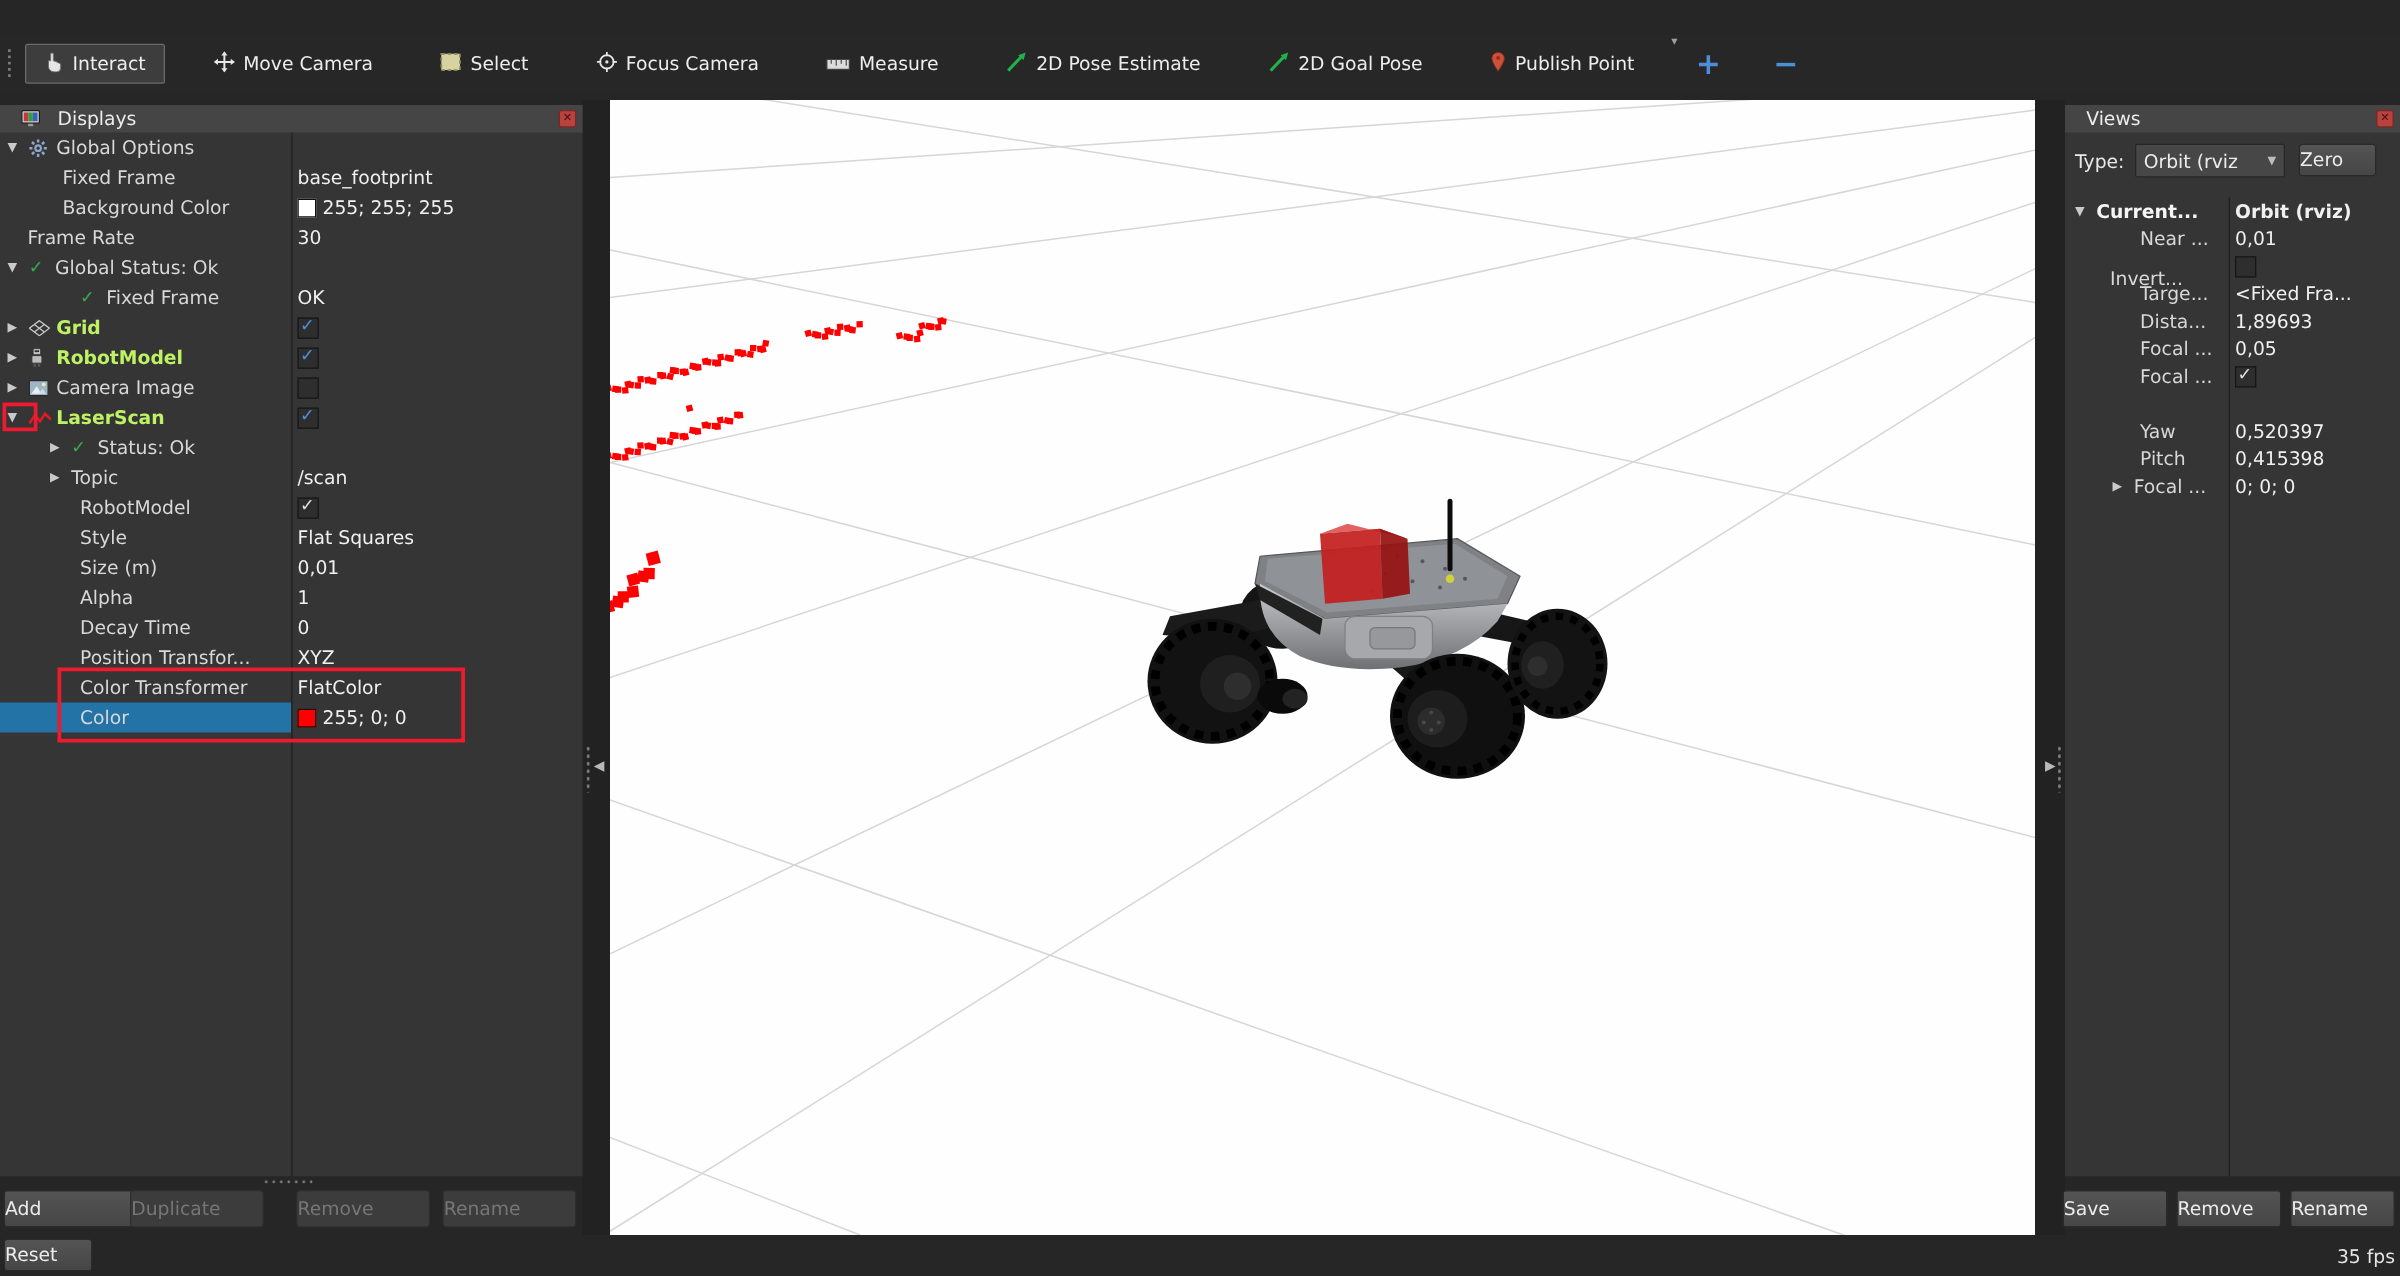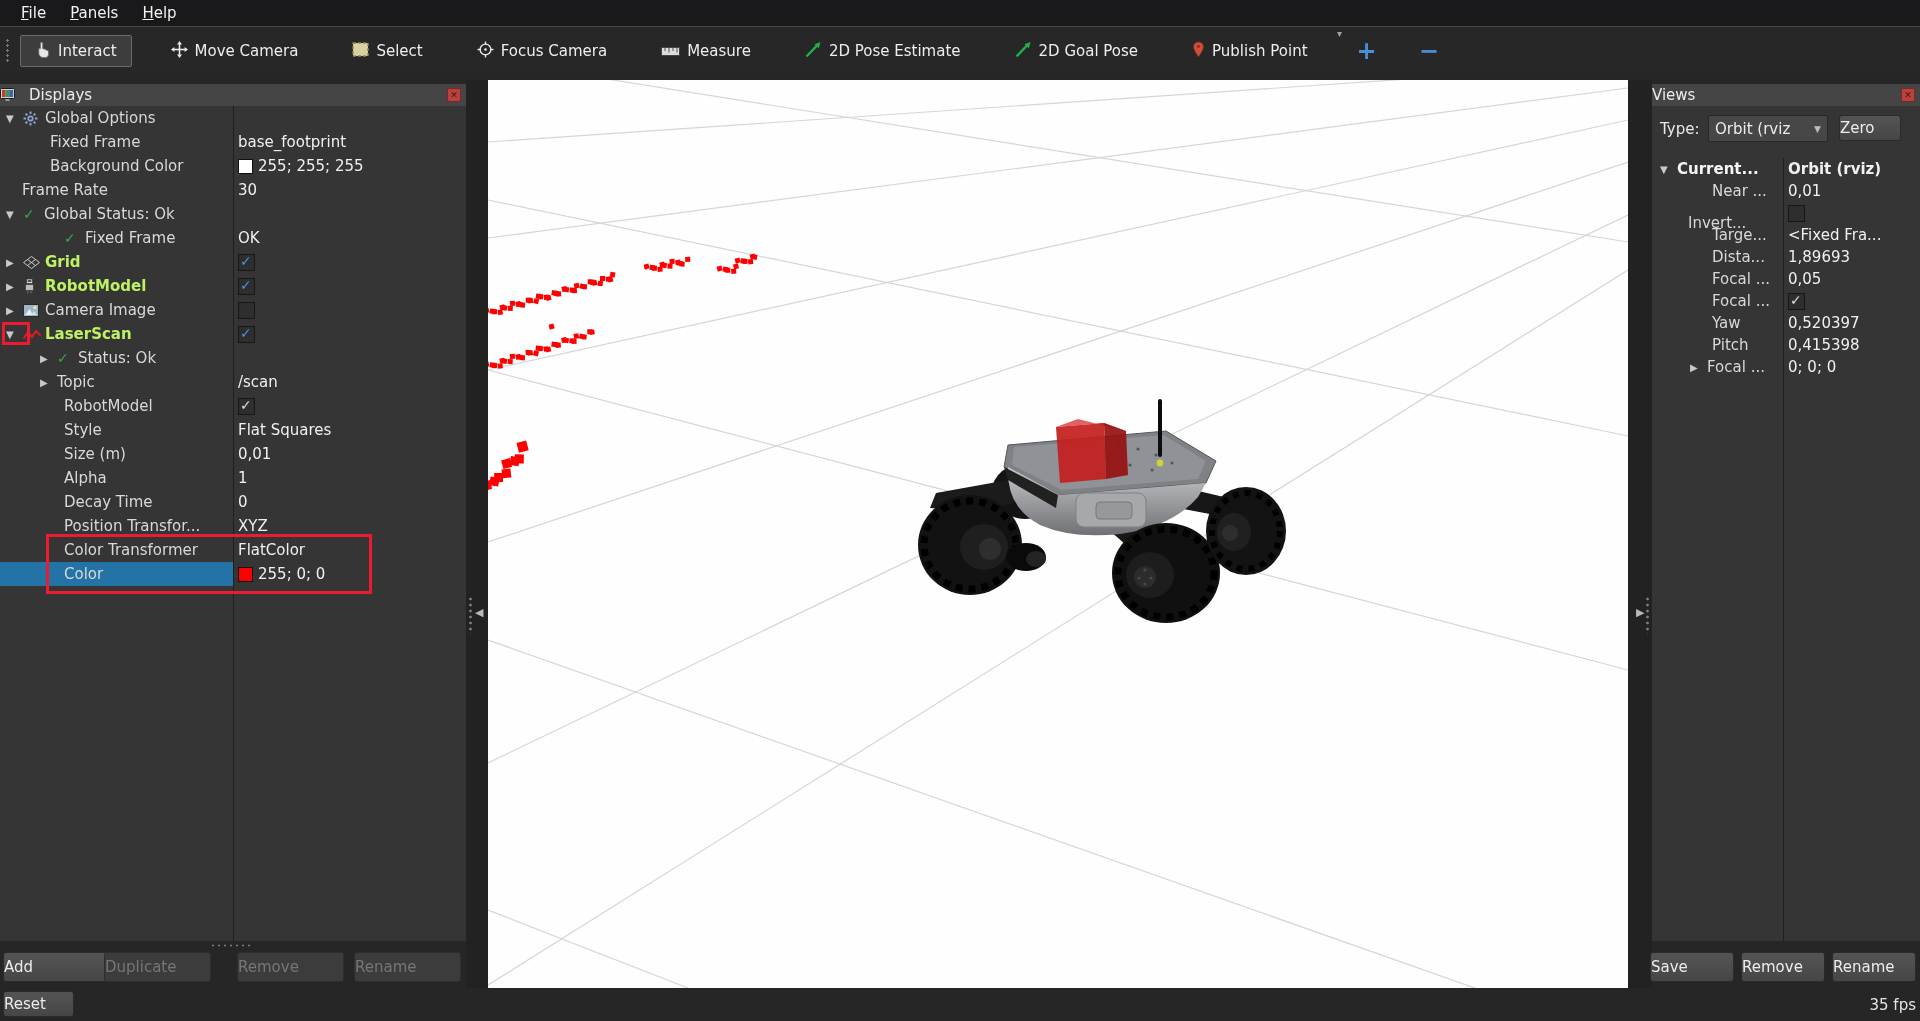--- a/index.html
+++ b/index.html
@@ -20,21 +20,21 @@
   .toolbar-grip { position:absolute; left:5px; top:10px; width:6px; height:26px;
                   background-image:radial-gradient(#7a7a7a 1px, transparent 1.4px); background-size:5px 5px; }
   .tool-btn { display:flex; align-items:center; gap:7px; height:32px; padding:0 14px; margin-right:24px;
               color:#ededed; border:1px solid transparent; white-space:nowrap; }
   .tool-btn.active { background:#3d3d3d; border:1px solid #6b6b6b; border-radius:2px; }
   .tool-plusminus { font-size:24px; font-weight:bold; padding:0 10px; margin-right:22px; }
   .toolbar-overflow { position:absolute; left:1337px; top:28px; font-size:10px; color:#9aa0a6; }
 
   
   .panel { position:absolute; background:#353535; }
-  .panel-header { height:22px; background:#454545; display:flex; align-items:center; padding:0 0; gap:7px;
+  .panel-header { height:22px; background:#454545; display:flex; align-items:center; padding:0 17px; gap:7px;
                   color:#ececec; position:relative; }
   .close-btn { position:absolute; right:5px; top:4px; width:14px; height:14px; background:#b8423d;
                border:1px solid #7c2723; border-radius:2px; color:#51100e; font-size:9px; line-height:12px;
                text-align:center; font-weight:bold; }
 
   
   .tree { position:absolute; left:0; right:0; }
   .trow { display:flex; align-items:center; position:relative; }
   .tcell-label { display:flex; align-items:center; height:100%; overflow:hidden; white-space:nowrap; flex:none; }
   .tcell-value { display:flex; align-items:center; height:100%; padding-left:5px; gap:5px;
@@ -74,25 +74,20 @@
            display:flex; align-items:center; padding:0 6px; color:#ececec; justify-content:space-between; }
   .combo .carret { font-size:9px; color:#bdbdbd; margin-left:6px; }
 
   .fps { position:absolute; color:#e4e4e4; text-align:right; }
 </style>
 </head>
 <body>
 
 <div id="app">
 
-  <div class="menubar" id="menubar">
-      <span class="menu-item"><u>F</u>ile</span>
-      <span class="menu-item"><u>P</u>anels</span>
-      <span class="menu-item"><u>H</u>elp</span>
-    </div>
 
   <div class="toolbar" id="toolbar">
     <div class="toolbar-grip"></div>
   <div class="tool-btn active">
         <span><svg width="16" height="17" viewBox="0 0 16 17">
             <path d="M5.5 1.5h2.2v6.2l1.4.2 4.4 2.2v3.2a3.2 3.2 0 0 1-3.2 3.2H8.2a4.4 4.4 0 0 1-4.4-4.4V7.6h1.7z" fill="#e6e6e6" stroke="#6f6f6f" stroke-width="0.8"></path>
           </svg></span>
         <span>Interact</span>
       </div>
       <div class="tool-btn">
@@ -660,21 +655,21 @@
         <div class="trow" style="height: 22px;">
           <div class="tcell-label" style="width: 131px; padding-left: 60px;">
             <span class="lbl">Focal ...</span>
           </div>
           <div class="tcell-value">
             <span class="checkbox">
               <span class="mark" style="color: rgb(220, 220, 220);">✓</span>
             </span>
           </div>
         </div>
-        <div class="trow" style="height: 22px;">
+        <div class="trow" style="height: 22px; margin-top: 22px;">
           <div class="tcell-label" style="width: 131px; padding-left: 60px;">
             <span class="lbl">Yaw</span>
           </div>
           <div class="tcell-value">
             <span class="val-text">0,520397</span>
           </div>
         </div>
         <div class="trow" style="height: 22px;">
           <div class="tcell-label" style="width: 131px; padding-left: 60px;">
             <span class="lbl">Pitch</span>

